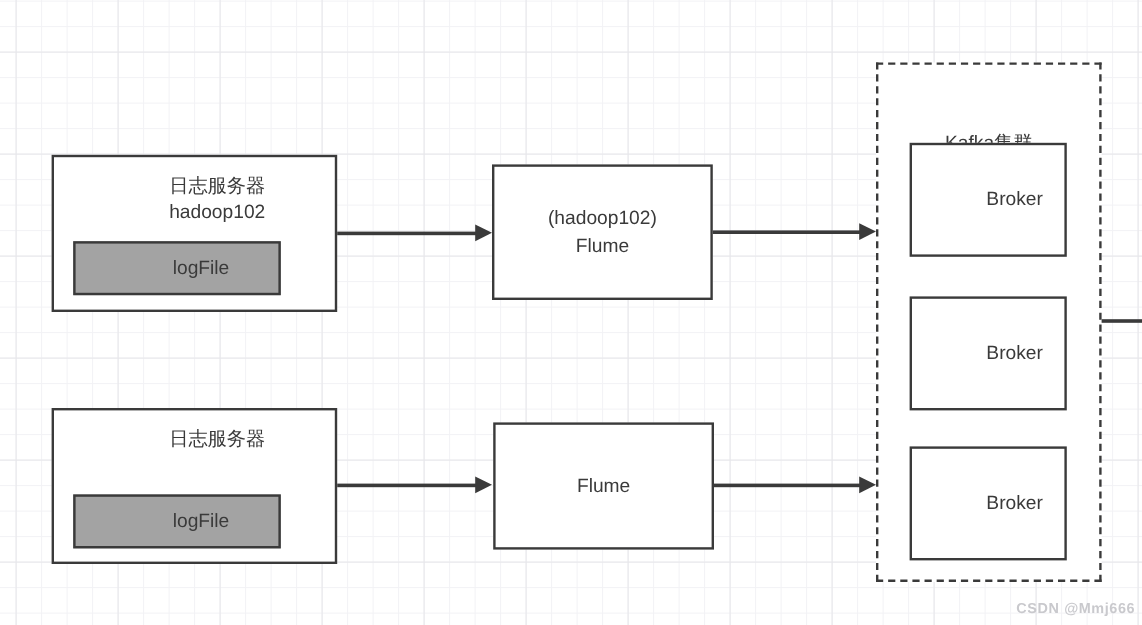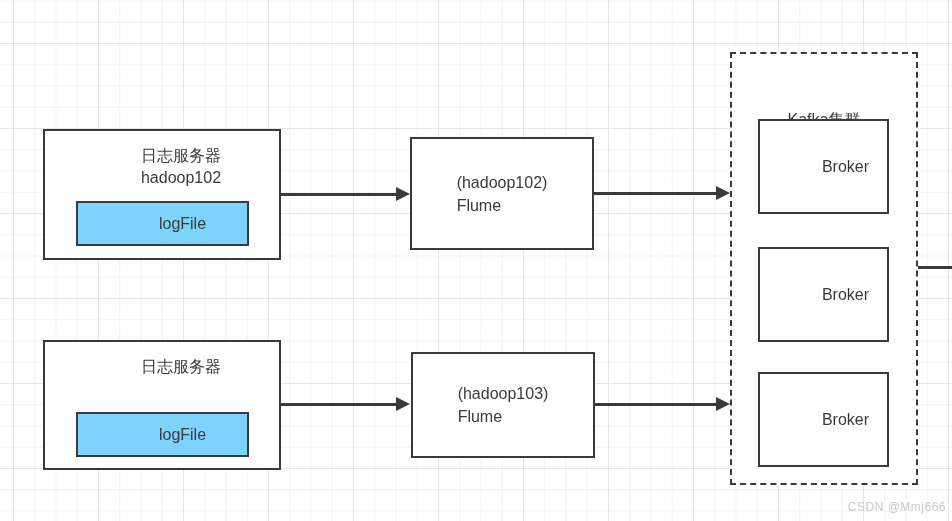--- a/index.html
+++ b/index.html
@@ -27,32 +27,32 @@
   .server-title{
     margin-top:14px;
     text-align:center;
     font-size:16px;
     line-height:22px;
     color:#3a3a3a;
     padding-left:38px;
   }
   .logfile{
     position:absolute;
-    left:31px;top:70px;
+    left:16px;top:70px;
     width:173px;height:45px;
     border:2px solid #3a3a3a;
     box-sizing:border-box;
     display:flex;align-items:center;justify-content:center;
     font-size:16px;color:#3a3a3a;
-    background:#7dd3fc;
+    background:#a3a3a3;
     padding-left:40px;
   }
   .flume{
     display:flex;align-items:center;justify-content:center;
-    text-align:left;
+    text-align:center;
     font-size:16px;line-height:23px;color:#3a3a3a;
   }
   .kafka{
     position:absolute;
     left:730px;top:52px;
     width:188px;height:433px;
     border:2px dashed #3a3a3a;
     box-sizing:border-box;
     background:#fff;
   }
@@ -88,20 +88,21 @@
     border-left:14px solid #3a3a3a;
     border-top:7px solid transparent;
     border-bottom:7px solid transparent;
   }
   .watermark{
     position:absolute;
     right:6px;bottom:7px;
     font-size:12px;
     color:#c9c9cd;
     letter-spacing:0.5px;
+    font-weight:bold;
   }
 </style>
 </head>
 <body>
 
 <div id="canvas">
 
   <div class="node" style="left:43px;top:129px;width:238px;height:131px;">
     <div class="server-title">
       <div>日志服务器</div>
@@ -132,21 +133,20 @@
     <div class="logfile">
       <span>logFile</span>
     </div>
   </div>
 
   <div class="arrow-line" style="left:281px;top:403px;width:116px;"></div>
   <div class="arrow-head" style="left:396px;top:397px;"></div>
 
   <div class="node flume" style="left:411px;top:352px;width:184px;height:106px;">
     <div>
-      <div>(hadoop103)</div>
       <div>Flume</div>
     </div>
   </div>
 
   <div class="arrow-line" style="left:595px;top:403px;width:122px;"></div>
   <div class="arrow-head" style="left:716px;top:397px;"></div>
 
   <div class="kafka">
     <div class="kafka-title">
       <div>Kafka集群</div>

